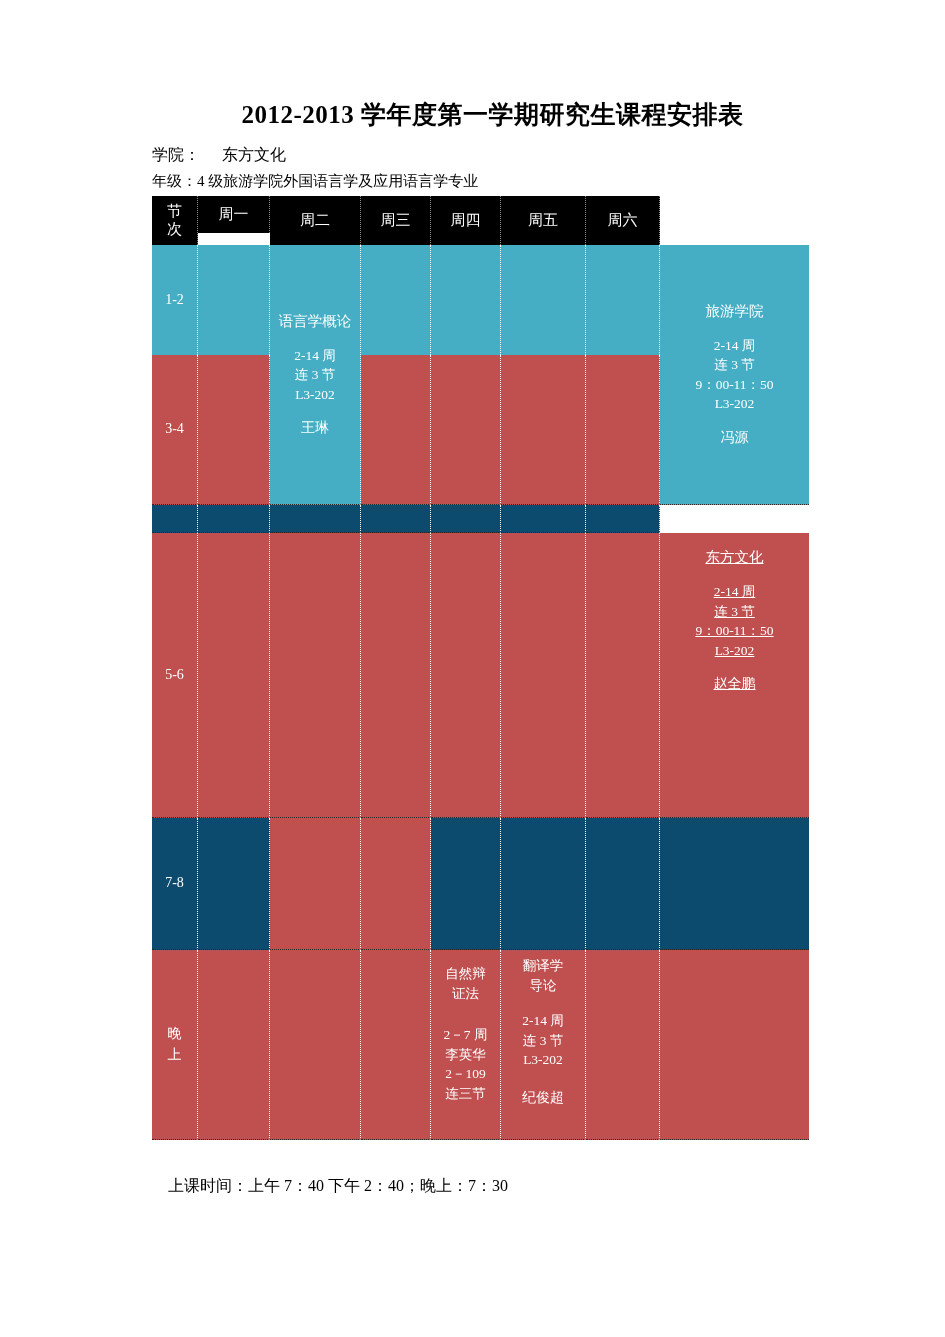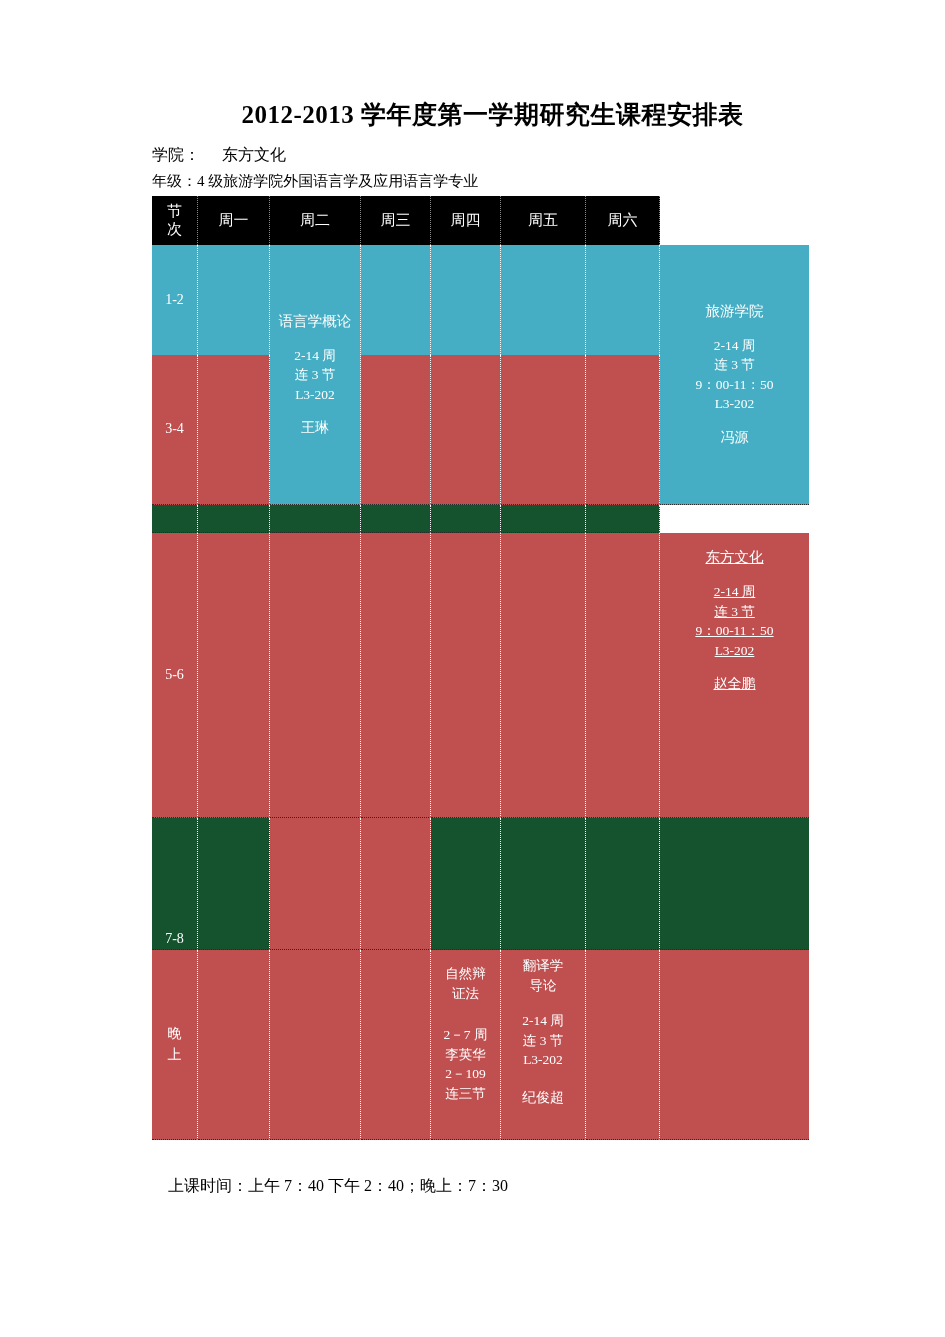--- a/index.html
+++ b/index.html
@@ -80,21 +80,21 @@
     color: #ffffff;
     font-size: 15px;
     border-right: 1px dotted #8a8a8a;
     border-bottom: none;
     line-height: 1.15;
   }
   .hdr.vert { line-height: 1.15; }
 
   .teal { background: #45aec4; }
   .red  { background: #c04f50; }
-  .darkred { background: #14532d; justify-content: flex-end; }
+  .darkred { background: #0c4a6e; }
   .blank-white { background: #ffffff; border: none; }
 
   .period-lbl {
     font-size: 14px;
     font-weight: normal;
   }
 
   .course-name {
     font-size: 14.5px;
     margin-bottom: 14px;
@@ -125,21 +125,21 @@
   <div class="meta-line meta-grade">
     <span>年级：</span><span>4 级旅游学院外国语言学及应用语言学专业</span>
   </div>
 
   <div class="tbl">
 
     <div class="cell hdr vert" style="left:0px;   top:0px; width:46px;  height:49px;">
       <div>节</div>
       <div>次</div>
     </div>
-    <div class="cell hdr" style="left:46px;  top:0px; width:72px;  height:49px;">周一</div>
+    <div class="cell hdr" style="left:46px;  top:0px; width:72px;  height:37px;">周一</div>
     <div class="cell hdr" style="left:118px; top:0px; width:91px;  height:49px;">周二</div>
     <div class="cell hdr" style="left:209px; top:0px; width:70px;  height:49px;">周三</div>
     <div class="cell hdr" style="left:279px; top:0px; width:70px;  height:49px;">周四</div>
     <div class="cell hdr" style="left:349px; top:0px; width:85px;  height:49px;">周五</div>
     <div class="cell hdr" style="left:434px; top:0px; width:74px;  height:49px;">周六</div>
 
     <div class="cell teal" style="left:0px;  top:49px; width:46px; height:110px; border-bottom:none;">
       <span class="period-lbl">1-2</span>
     </div>
     <div class="cell teal" style="left:46px; top:49px; width:72px; height:110px; border-bottom:none;"></div>

